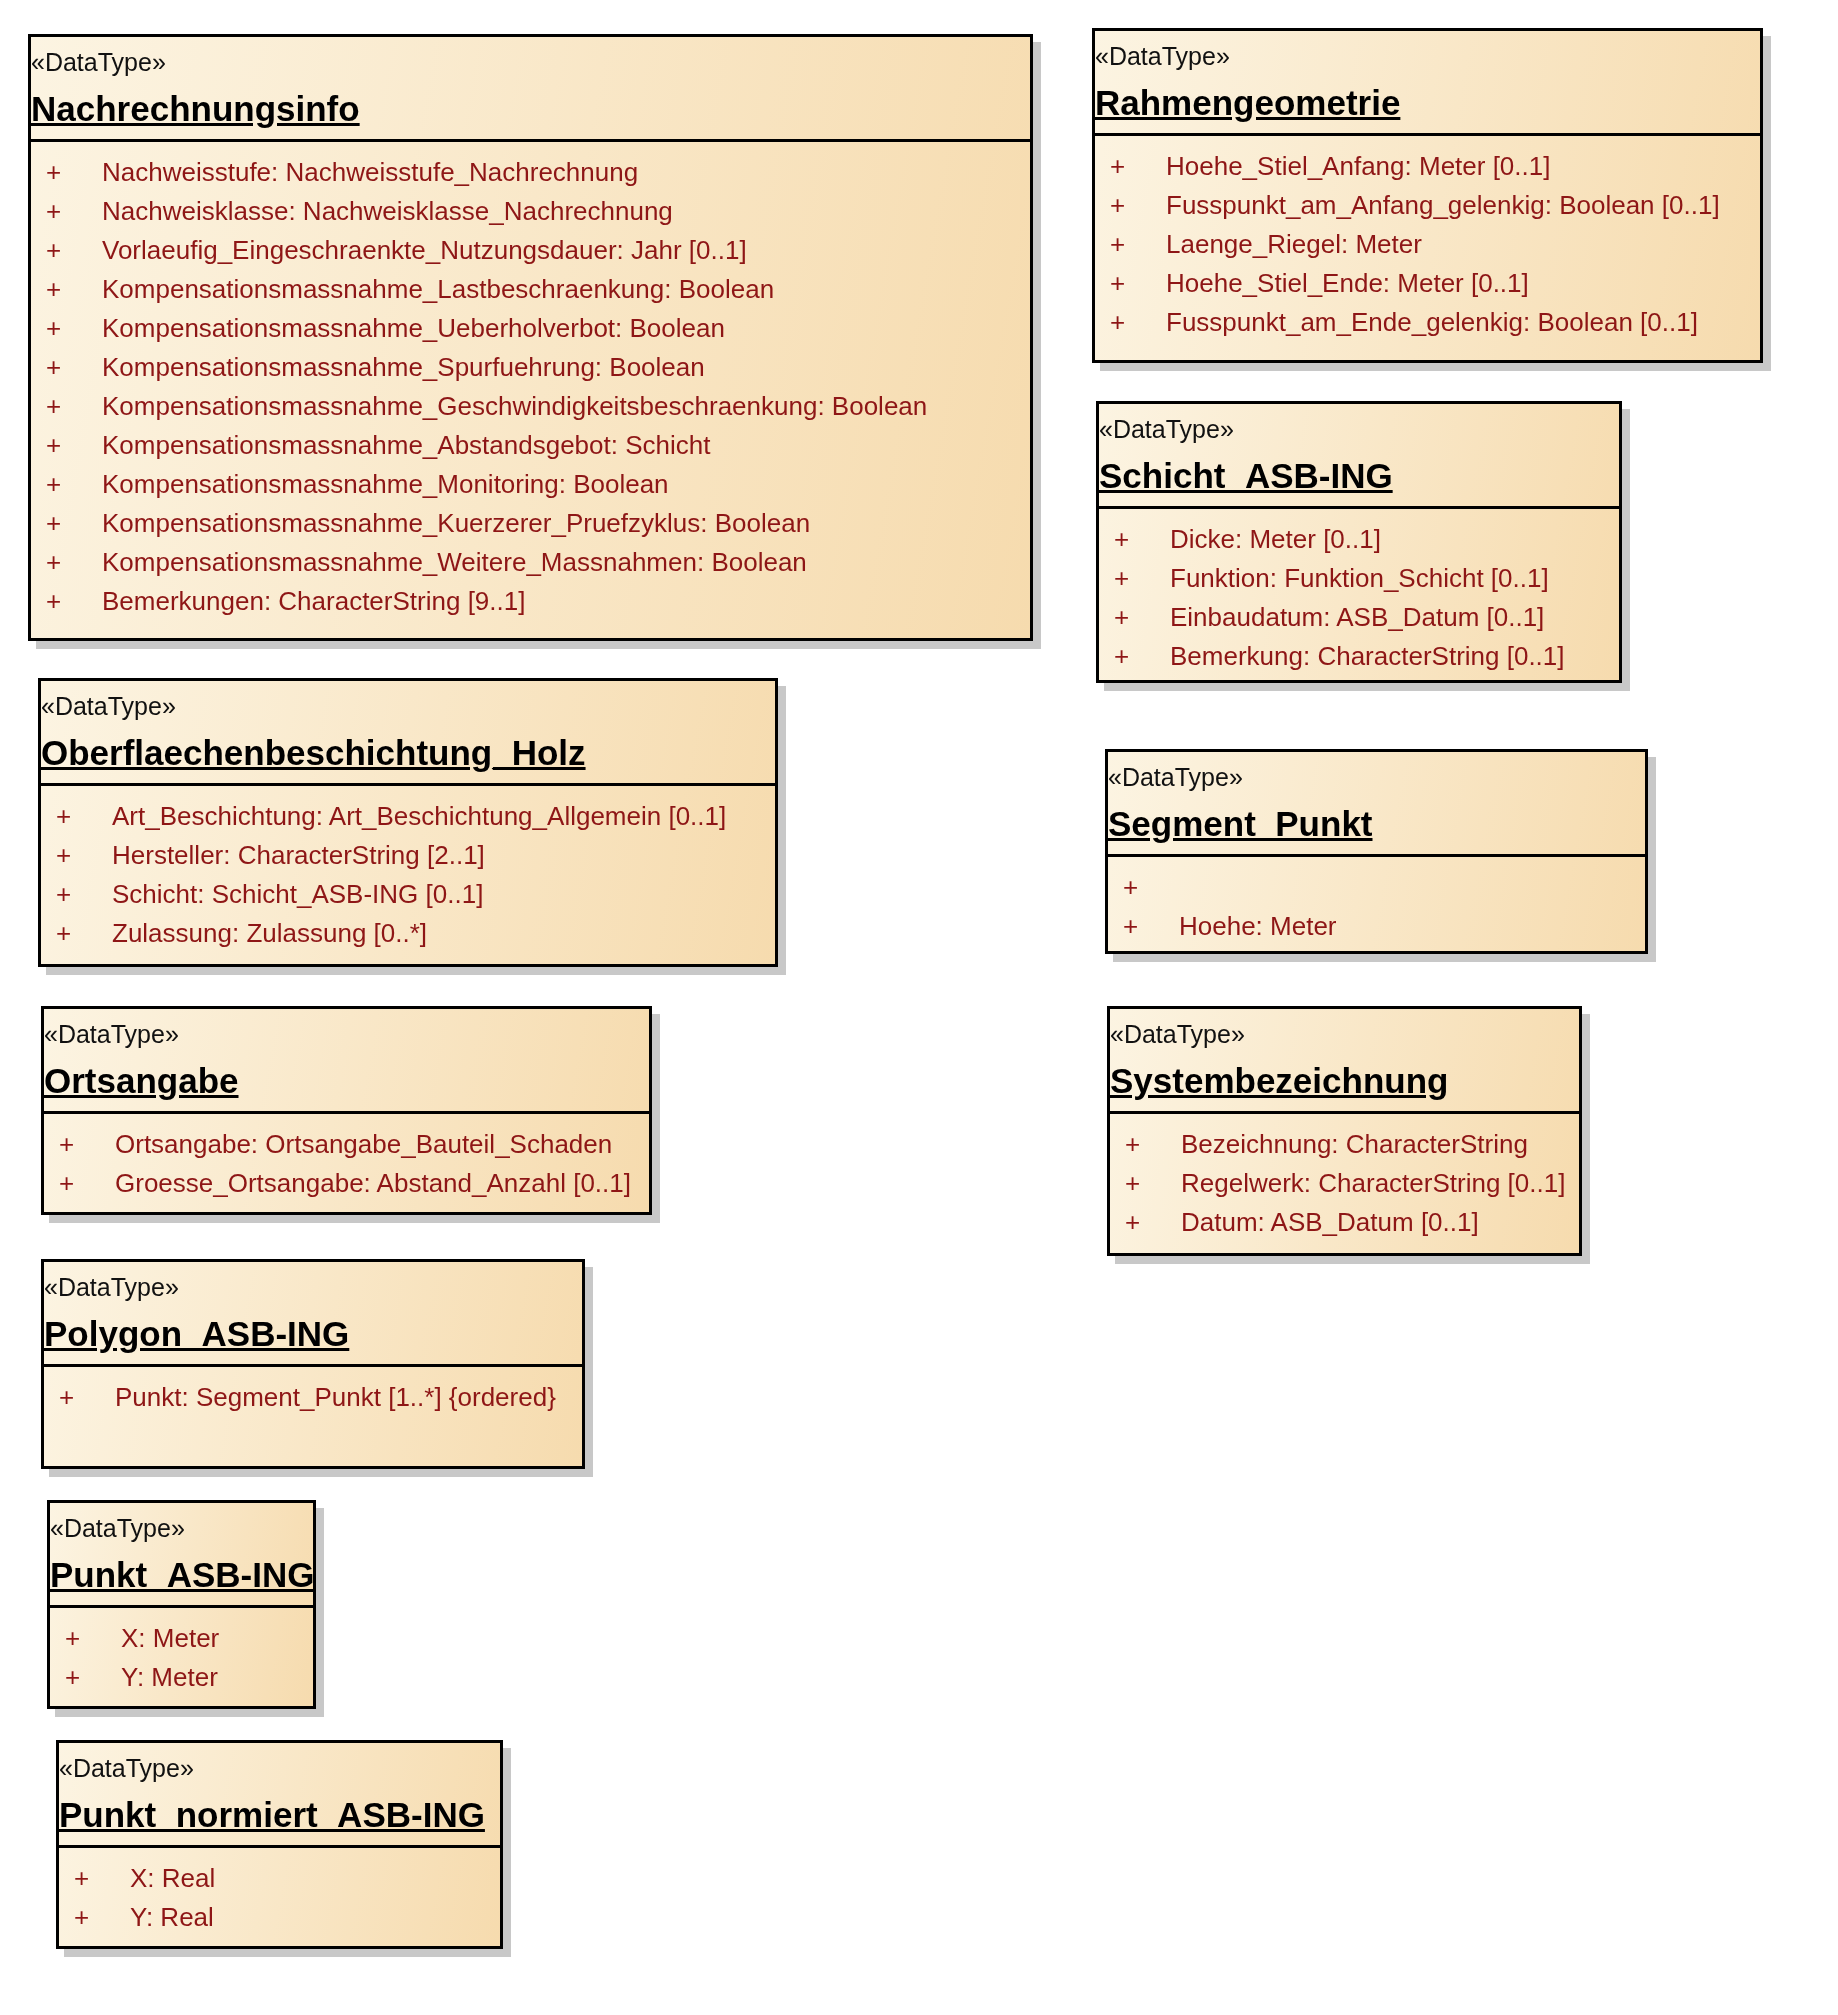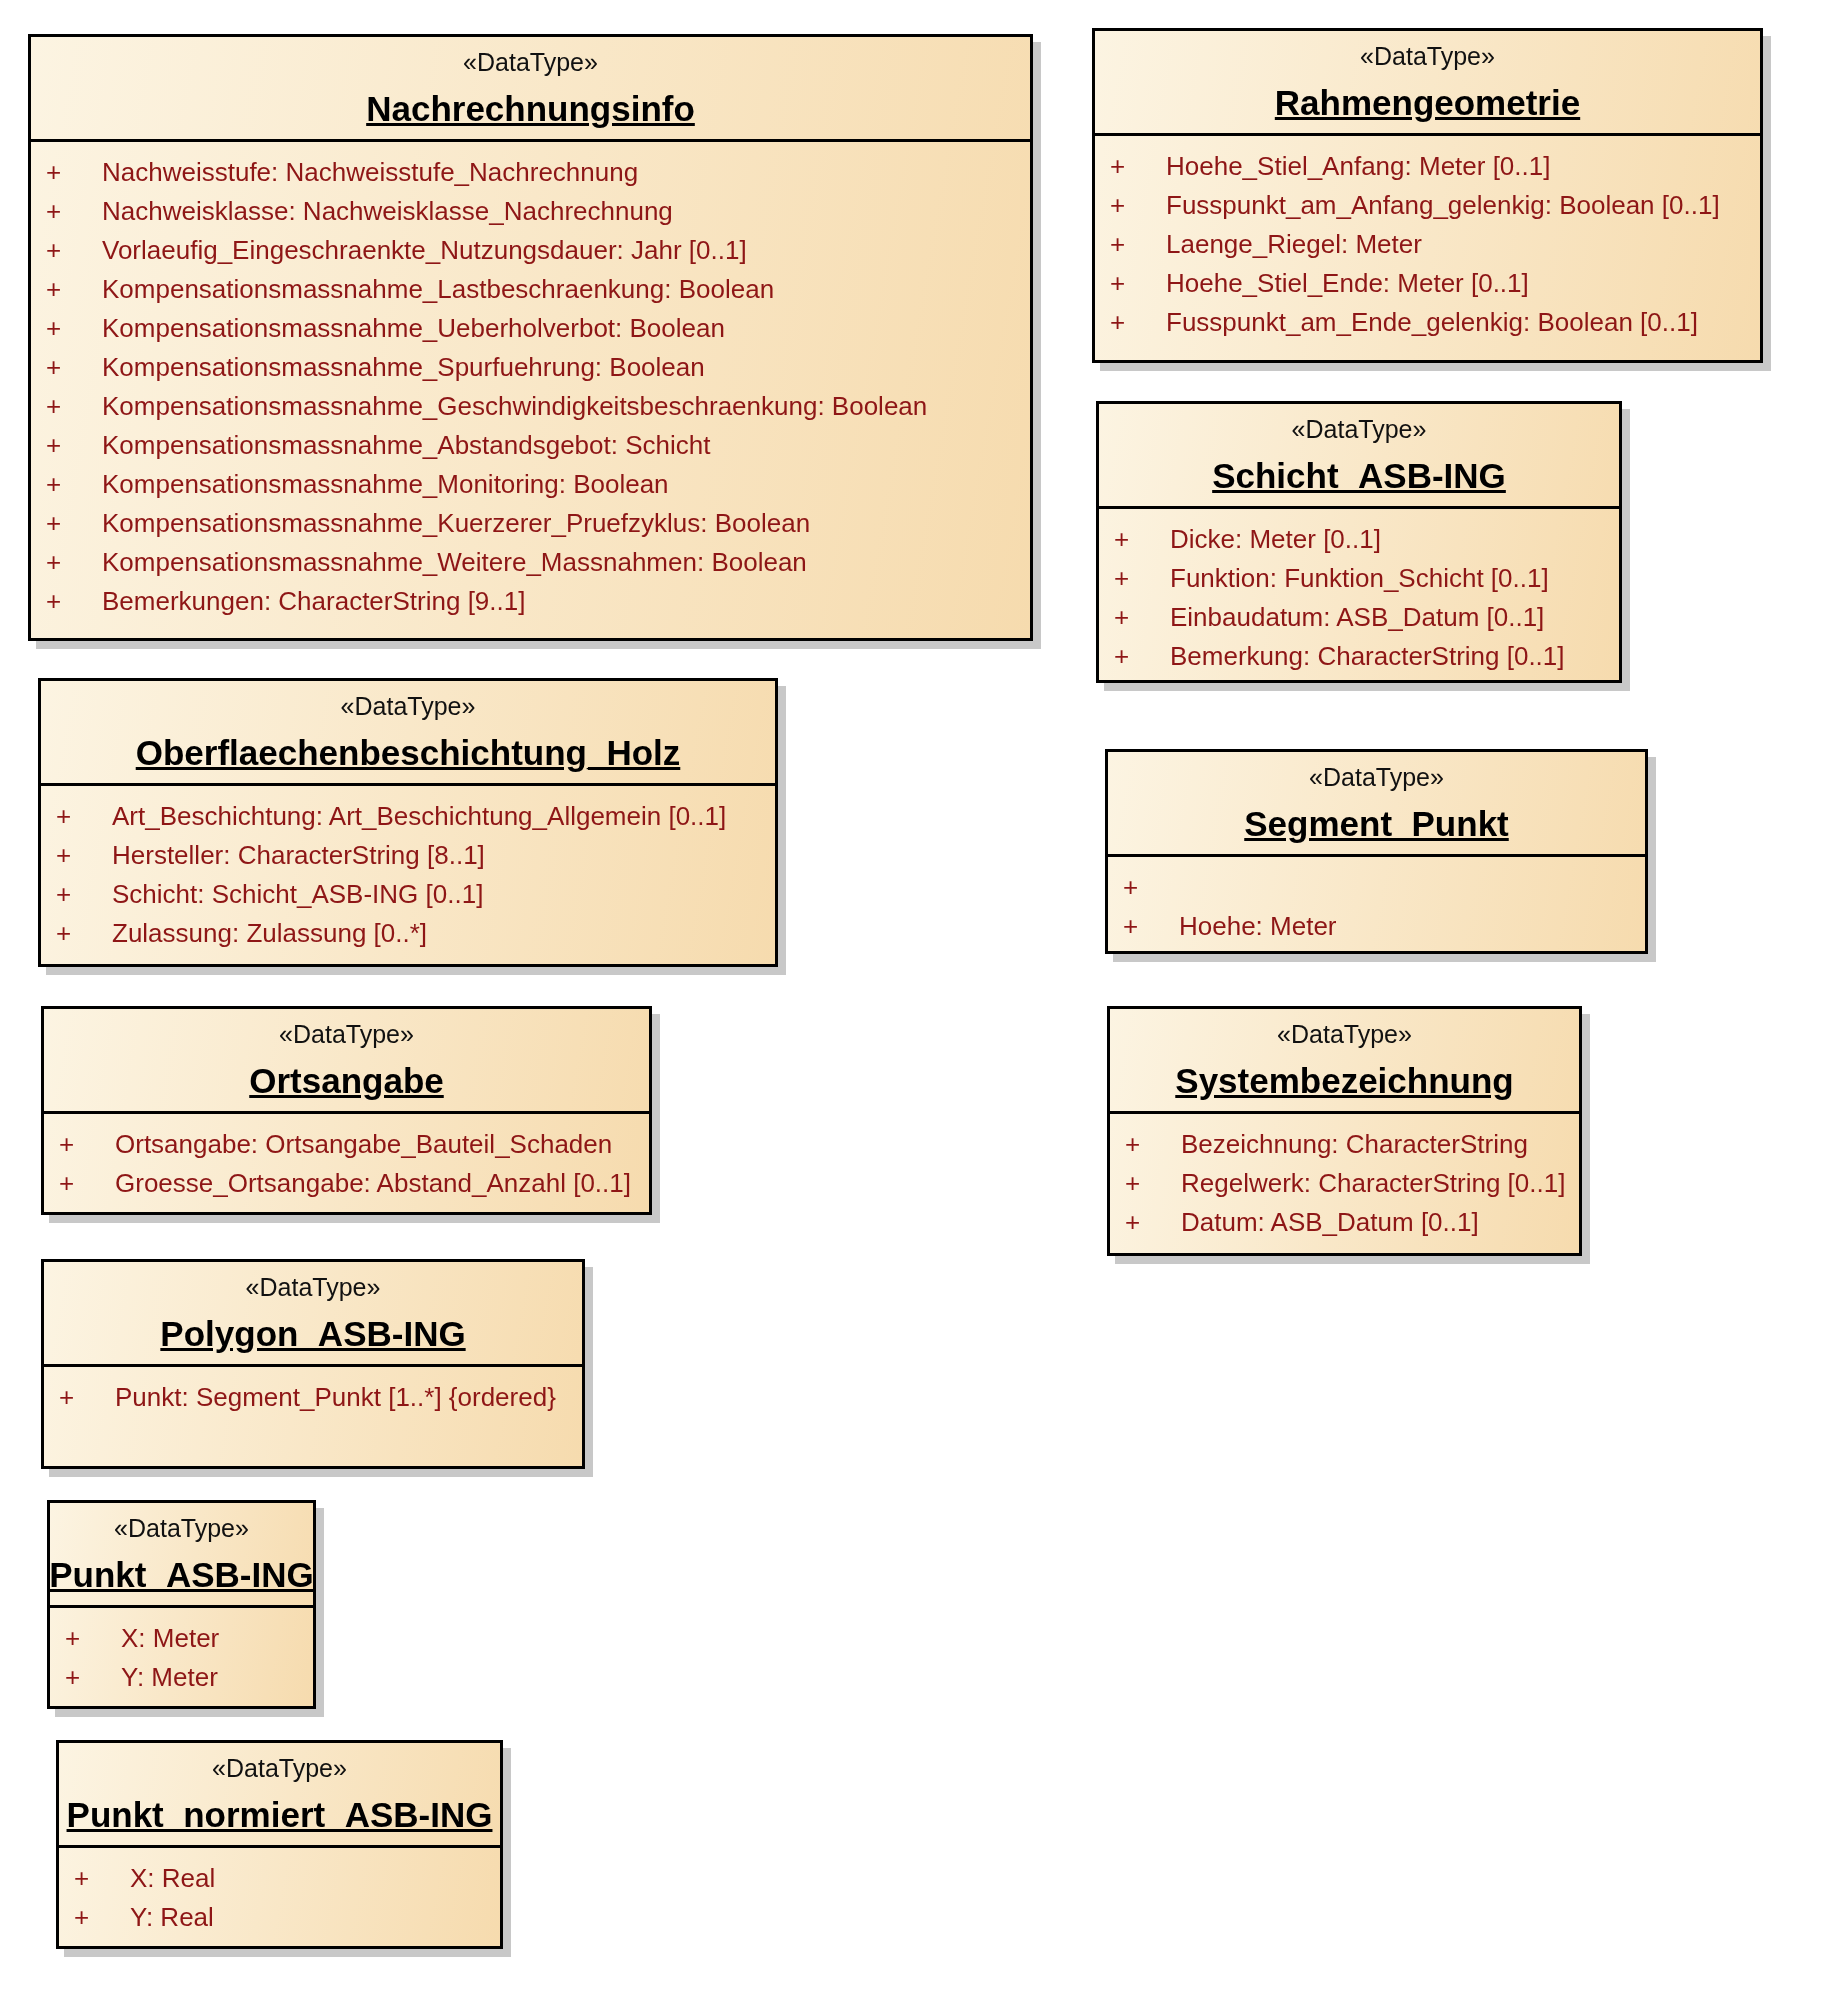--- a/index.html
+++ b/index.html
@@ -29,21 +29,20 @@
     background: linear-gradient(100deg, var(--fill-start) 0%, var(--fill-end) 100%);
     box-shadow: 8px 8px 0 0 var(--shadow);
   }
 
   .hdr {
     height: 105px;
     border-bottom: 3px solid var(--border);
     display: flex;
     flex-direction: column;
     justify-content: center;
-    align-items: center;
     gap: 12px;
     overflow: hidden;
   }
   .stereo {
     font-size: 25px;
     font-weight: 400;
     color: var(--name-text);
     letter-spacing: 0;
     white-space: nowrap;
   }
@@ -203,21 +202,21 @@
         <div class="stereo">«DataType»</div>
         <div class="cname">Oberflaechenbeschichtung_Holz</div>
       </div>
       <div class="attrs">
         <div class="attr-row">
           <span class="vis">+</span>
           <span class="attr-text">Art_Beschichtung: Art_Beschichtung_Allgemein [0..1]</span>
         </div>
         <div class="attr-row">
           <span class="vis">+</span>
-          <span class="attr-text">Hersteller: CharacterString [8..1]</span>
+          <span class="attr-text">Hersteller: CharacterString [2..1]</span>
         </div>
         <div class="attr-row">
           <span class="vis">+</span>
           <span class="attr-text">Schicht: Schicht_ASB-ING [0..1]</span>
         </div>
         <div class="attr-row">
           <span class="vis">+</span>
           <span class="attr-text">Zulassung: Zulassung [0..*]</span>
         </div>
       </div>

